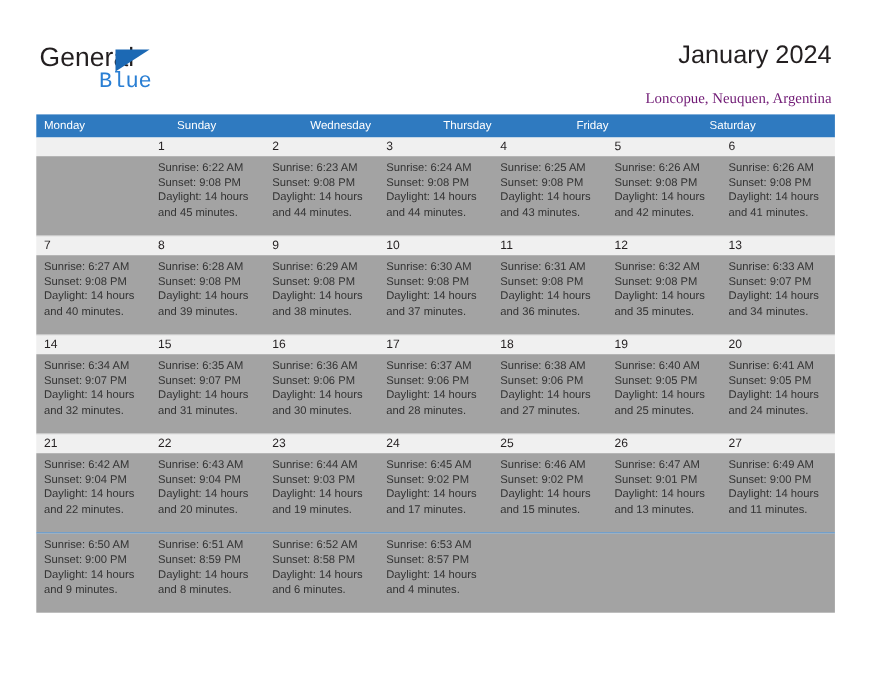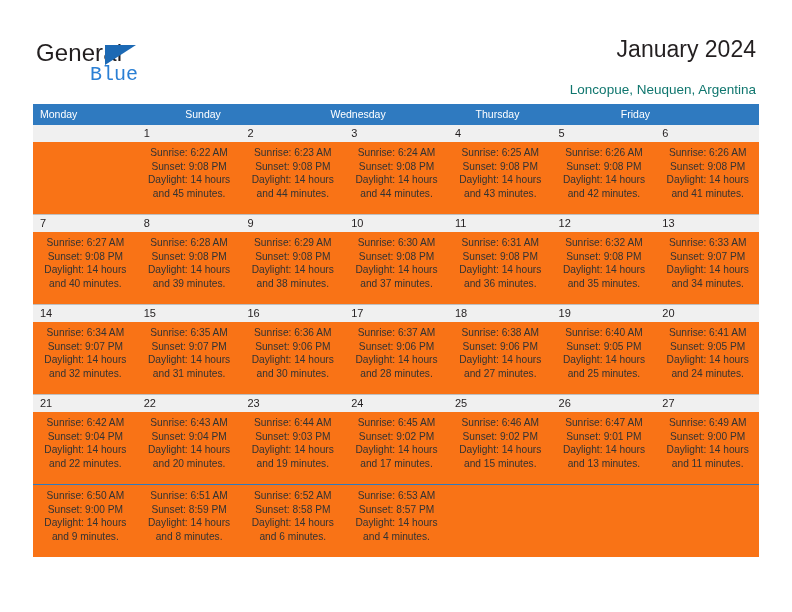--- a/index.html
+++ b/index.html
@@ -69,23 +69,24 @@
     font-size: 23px;
     color: #231f20;
     text-align: center;
     white-space: nowrap;
   }
   .subtitle {
     position: absolute;
     right: 36px;
     top: 78px;
     font-size: 13.5px;
-    color: #0f766e;
+    color: #701a75;
     text-align: right;
     white-space: nowrap;
+    font-family: Liberation Serif, serif;
   }
 
   
   .calendar {
     position: absolute;
     left: 33px;
     top: 104px;
     width: 726px;
   }
   .dow-row {
@@ -126,22 +127,21 @@
     box-sizing: border-box;
     padding-left: 7px;
     font-size: 11px;
     line-height: 17px;
     color: #231f20;
   }
   .body-row {
     display: flex;
     width: 726px;
     height: 72px;
-    background: #f97316;
-    text-align: center;
+    background: #a3a3a3;
   }
   .body-cell {
     flex: 1 1 0;
     box-sizing: border-box;
     padding: 4px 6px 0 7px;
   }
   .body-cell p {
     margin: 0;
     font-size: 10.2px;
     line-height: 13.6px;
@@ -164,20 +164,21 @@
     <div class="subtitle">Loncopue, Neuquen, Argentina</div>
   </div>
 
   <div class="calendar">
     <div class="dow-row">
       <div class="dow">Monday</div>
       <div class="dow">Sunday</div>
       <div class="dow">Wednesday</div>
       <div class="dow">Thursday</div>
       <div class="dow">Friday</div>
+      <div class="dow">Saturday</div>
     </div>
 
     <div class="week">
       <div class="num-row">
         <div class="num-cell"></div>
         <div class="num-cell">1</div>
         <div class="num-cell">2</div>
         <div class="num-cell">3</div>
         <div class="num-cell">4</div>
         <div class="num-cell">5</div>

